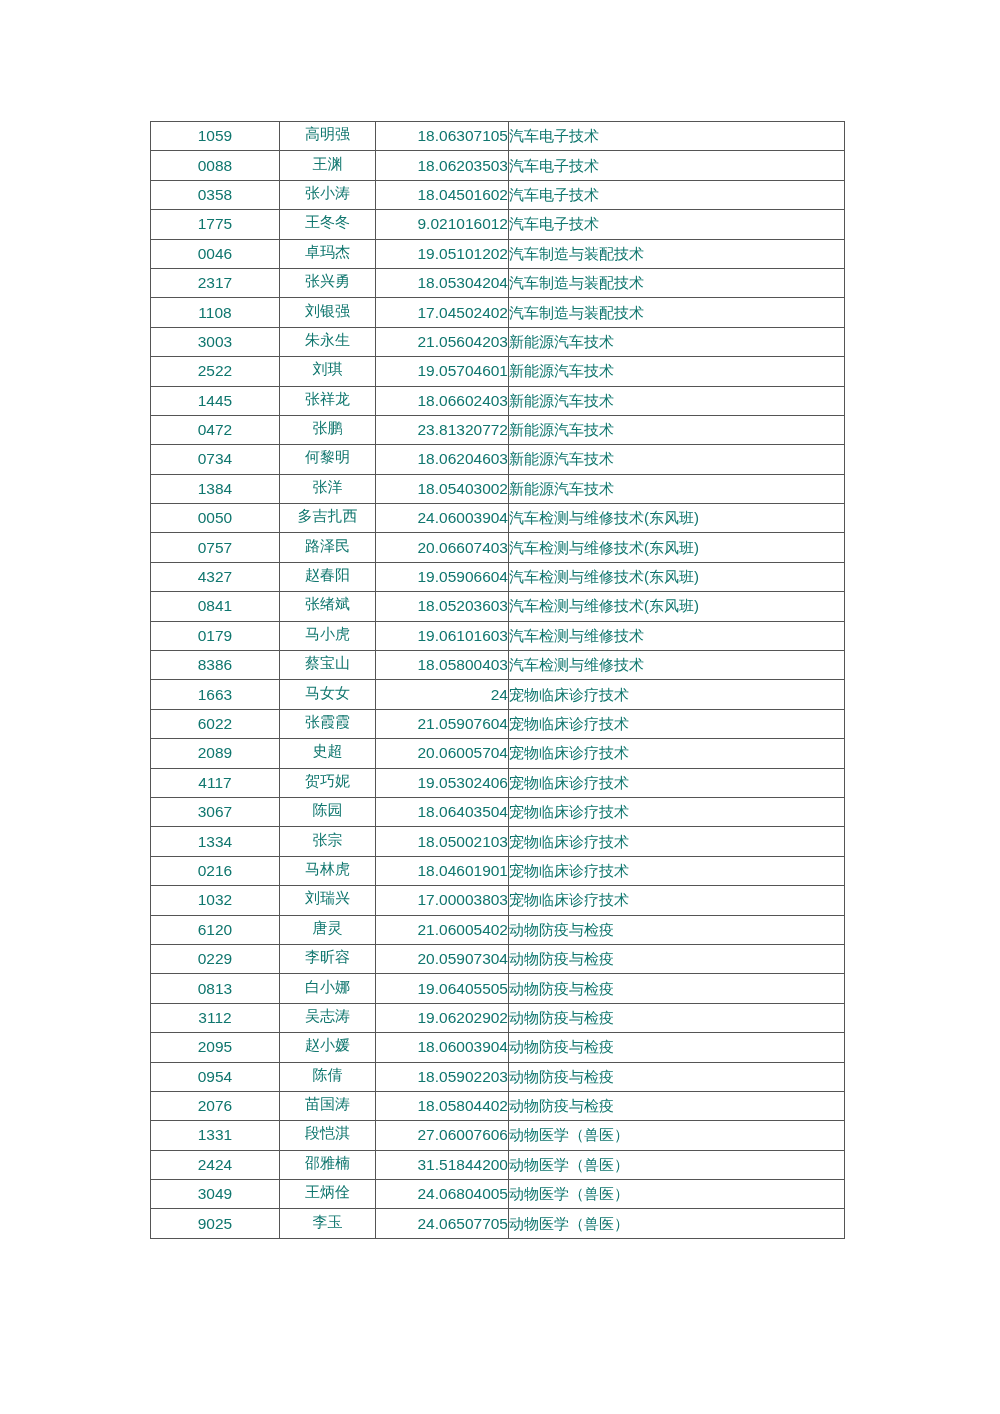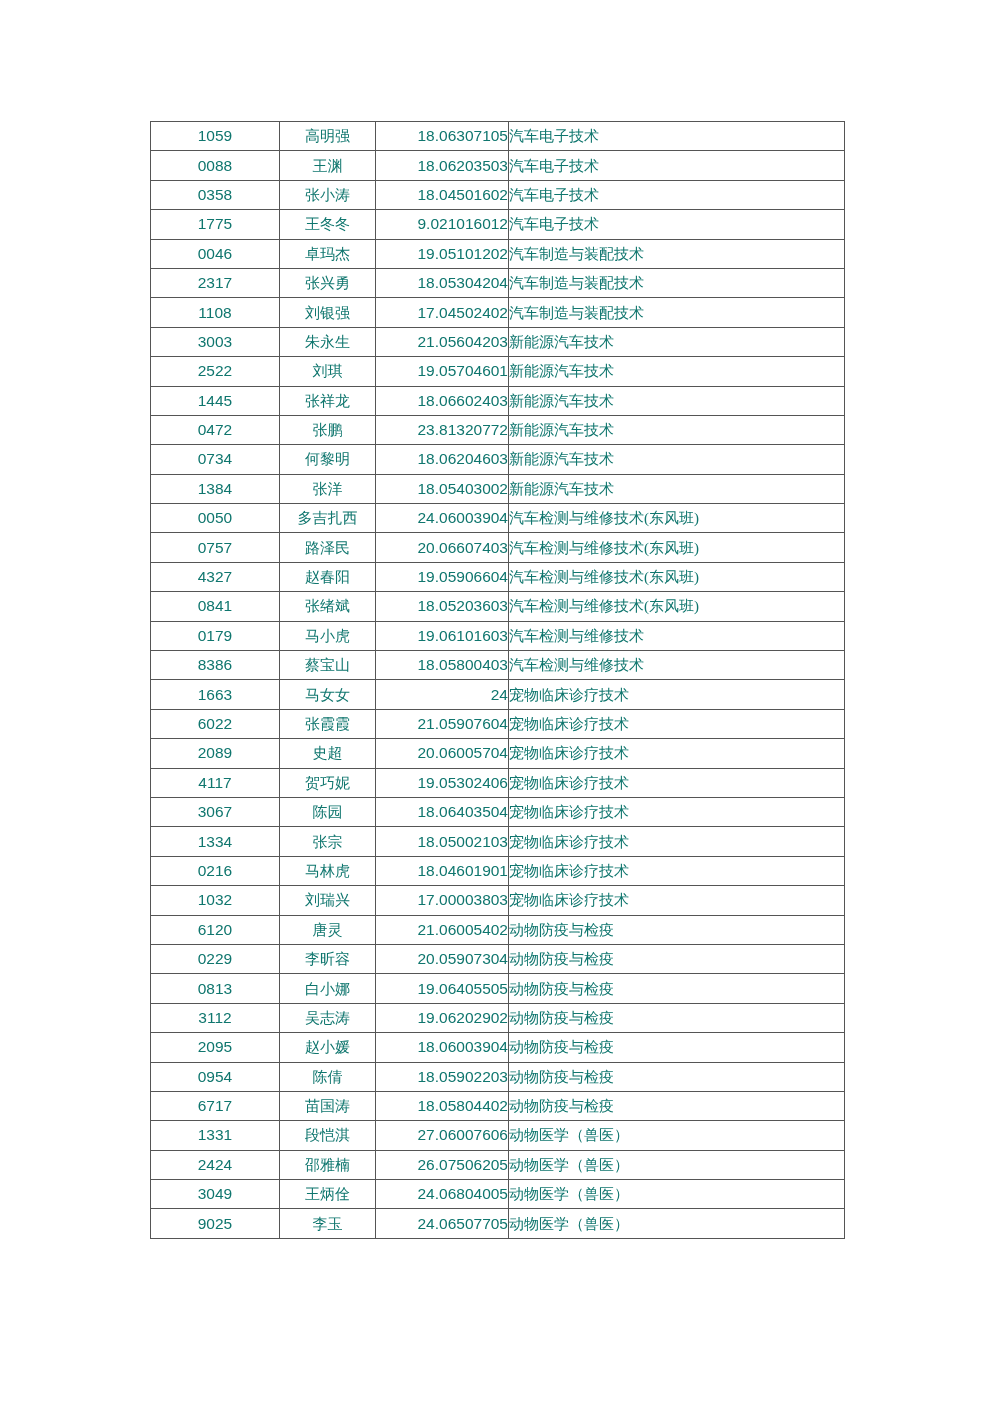--- a/index.html
+++ b/index.html
@@ -19,23 +19,23 @@
   table.roster td {
     border: 1.3px solid #555;
     height: 28.4px;
     padding: 0;
     line-height: 28px;
     white-space: nowrap;
     overflow: hidden;
     vertical-align: middle;
   }
   td.c-id { width: 128px; text-align: center; }
-  td.c-name { width: 95px; text-align: center; font-family: Liberation Sans, sans-serif; font-size: 15px; }
+  td.c-name { width: 95px; text-align: center; font-family: Liberation Mono, monospace; font-size: 15px; }
   td.c-code { width: 132px; text-align: right; padding-left: 1px; }
-  td.c-major { text-align: left; padding-left: 1px; font-family: Liberation Serif, serif; font-size: 15px; }
+  td.c-major { text-align: left; padding-left: 1px; font-family: Liberation Sans, sans-serif; font-size: 15px; }
 </style>
 </head>
 <body>
 
 <div class="page">
   <table class="roster">
     <tbody id="roster-body">
         <tr>
           <td class="c-id">1059</td>
           <td class="c-name">高明强</td>
@@ -228,35 +228,35 @@
           <td class="c-code">18.06003904</td>
           <td class="c-major">动物防疫与检疫</td>
         </tr>
         <tr>
           <td class="c-id">0954</td>
           <td class="c-name">陈倩</td>
           <td class="c-code">18.05902203</td>
           <td class="c-major">动物防疫与检疫</td>
         </tr>
         <tr>
-          <td class="c-id">6717</td>
+          <td class="c-id">2076</td>
           <td class="c-name">苗国涛</td>
           <td class="c-code">18.05804402</td>
           <td class="c-major">动物防疫与检疫</td>
         </tr>
         <tr>
           <td class="c-id">1331</td>
           <td class="c-name">段恺淇</td>
           <td class="c-code">27.06007606</td>
           <td class="c-major">动物医学（兽医）</td>
         </tr>
         <tr>
           <td class="c-id">2424</td>
           <td class="c-name">邵雅楠</td>
-          <td class="c-code">26.07506205</td>
+          <td class="c-code">31.51844200</td>
           <td class="c-major">动物医学（兽医）</td>
         </tr>
         <tr>
           <td class="c-id">3049</td>
           <td class="c-name">王炳佺</td>
           <td class="c-code">24.06804005</td>
           <td class="c-major">动物医学（兽医）</td>
         </tr>
         <tr>
           <td class="c-id">9025</td>

